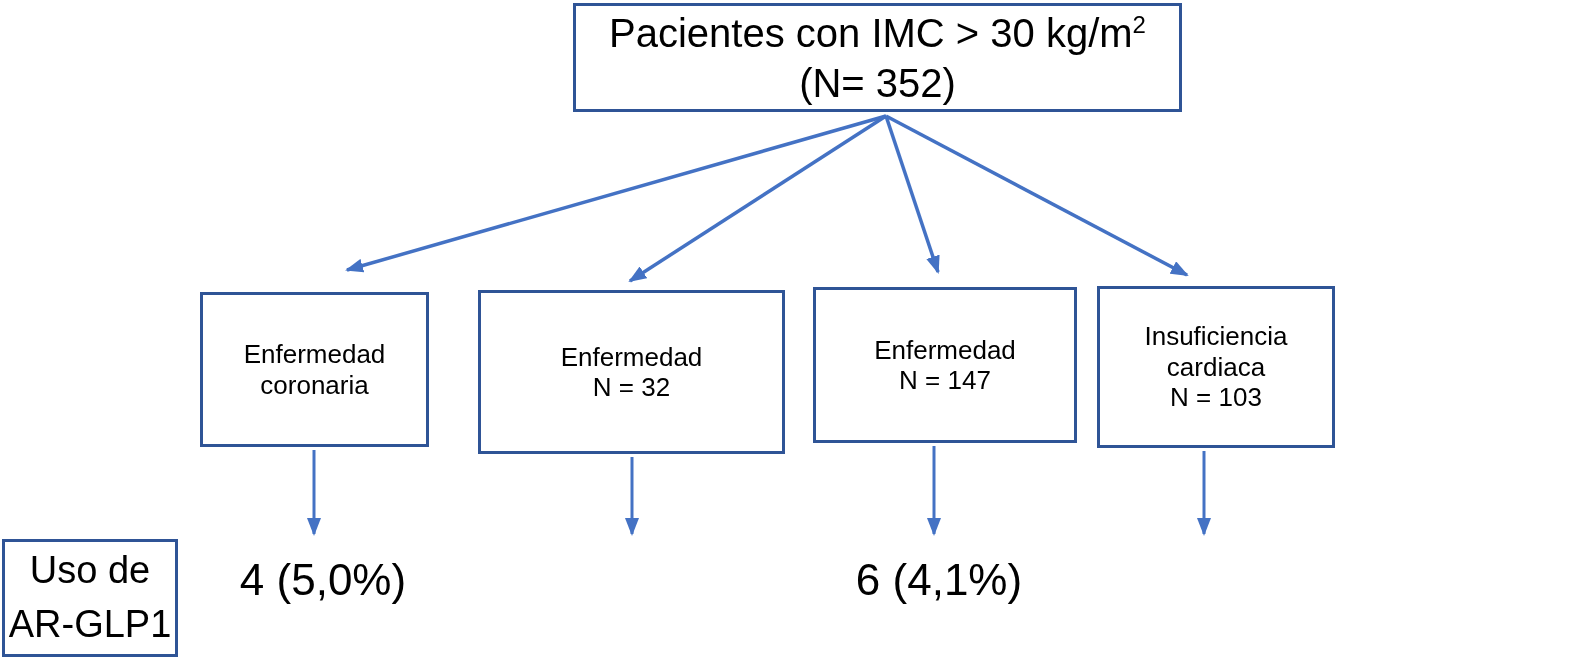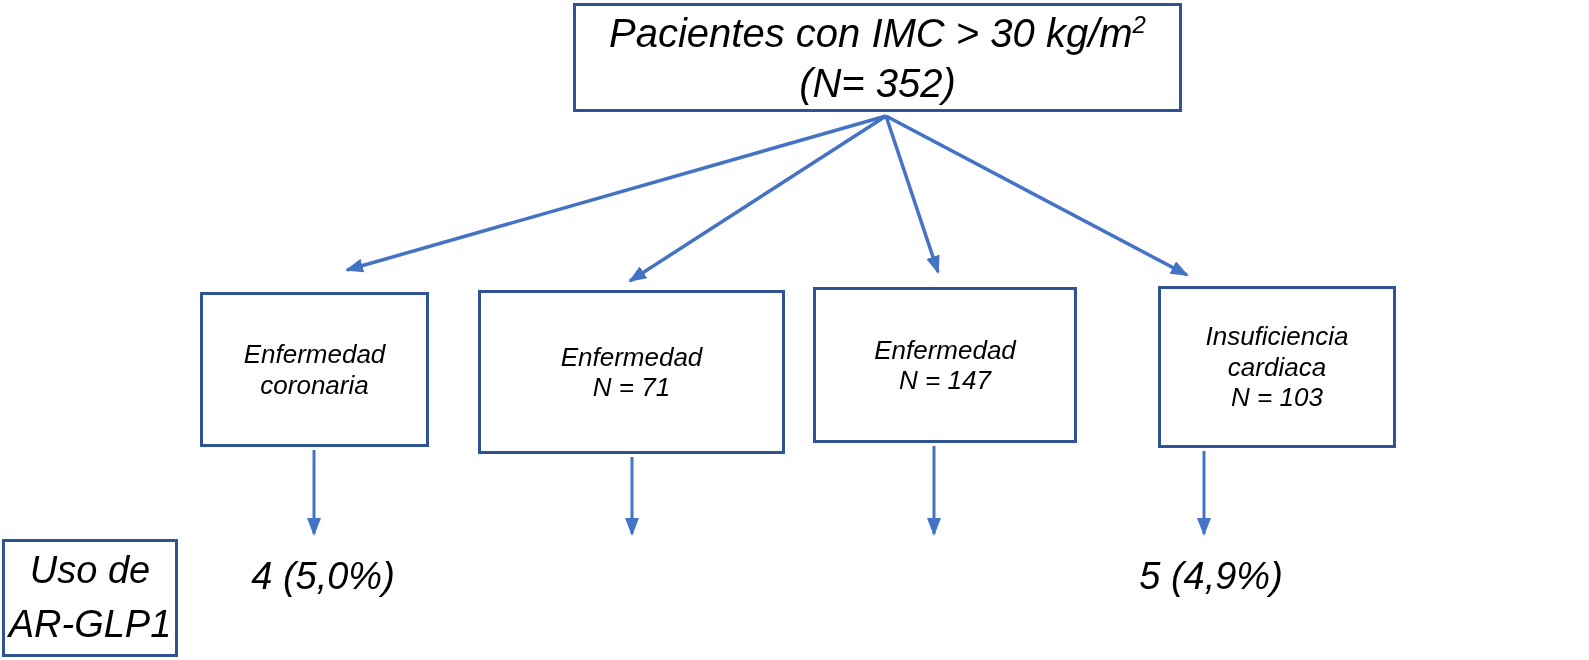--- a/index.html
+++ b/index.html
@@ -10,21 +10,20 @@
   }
   * { margin: 0; padding: 0; box-sizing: border-box; }
   html, body { background: var(--background, #fff); }
   body { font-family: "Liberation Sans", "DejaVu Sans", sans-serif; color: var(--text, #000); }
   .canvas {
     position: relative;
     width: 1467px;
     height: 660px;
     background: var(--background, #fff);
     overflow: hidden;
-    font-style: italic;
   }
   .box {
     position: absolute;
     border: 3px solid var(--box-border, #2F5496);
     background: var(--background, #fff);
     display: flex;
     flex-direction: column;
     align-items: center;
     justify-content: center;
     text-align: center;
@@ -32,30 +31,30 @@
   }
   .root-box {
     left: 573px; top: 3px; width: 609px; height: 109px;
     font-size: 40px; line-height: 1.25;
   }
   .root-box sup { font-size: 24px; vertical-align: super; line-height: 0; }
   .branch-box { font-size: 26px; line-height: 1.17; }
   .b1 { left: 200px;  top: 292px; width: 229px; height: 155px; }
   .b2 { left: 478px;  top: 290px; width: 307px; height: 164px; }
   .b3 { left: 813px;  top: 287px; width: 264px; height: 156px; }
-  .b4 { left: 1158px; top: 286px; width: 238px; height: 162px; align-items: center; }
+  .b4 { left: 1097px; top: 286px; width: 238px; height: 162px; align-items: center; }
   .row-label-box {
     left: 2px; top: 539px; width: 176px; height: 118px;
     font-size: 38px; line-height: 1.2; gap: 8px;
   }
   .value-label {
     position: absolute;
     top: 556px;
     width: 180px;
-    font-size: 38px;
+    font-size: 44px;
     text-align: center;
     line-height: 1.1;
   }
   .v1 { left: 233px; }
   .v2 { left: 543px; }
   .v3 { left: 849px; }
   .v4 { left: 1121px; }
   svg.connectors {
     position: absolute;
     left: 0; top: 0;
@@ -98,35 +97,35 @@
     <div>(N= 352)</div>
   </div>
 
   <div class="box branch-box b1">
     <div>Enfermedad</div>
     <div>coronaria</div>
   </div>
 
   <div class="box branch-box b2">
     <div>Enfermedad</div>
-    <div>N = 71</div>
+    <div>N = 32</div>
   </div>
 
   <div class="box branch-box b3">
     <div>Enfermedad</div>
     <div>N = 147</div>
   </div>
 
   <div class="box branch-box b4">
     <div>Insuficiencia</div>
     <div>cardiaca</div>
     <div>N = 103</div>
   </div>
 
   <div class="box row-label-box">
     <div>Uso de</div>
     <div>AR-GLP1</div>
   </div>
 
   <div class="value-label v1">4 (5,0%)</div>
-  <div class="value-label v4">5 (4,9%)</div>
+  <div class="value-label v3">6 (4,1%)</div>
 
 </div>
 
 </body></html>

